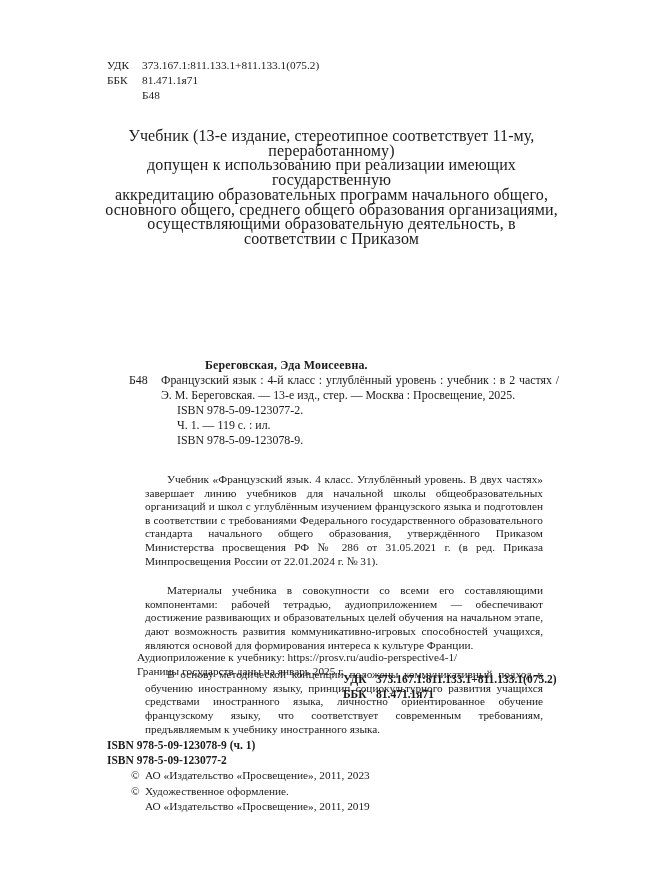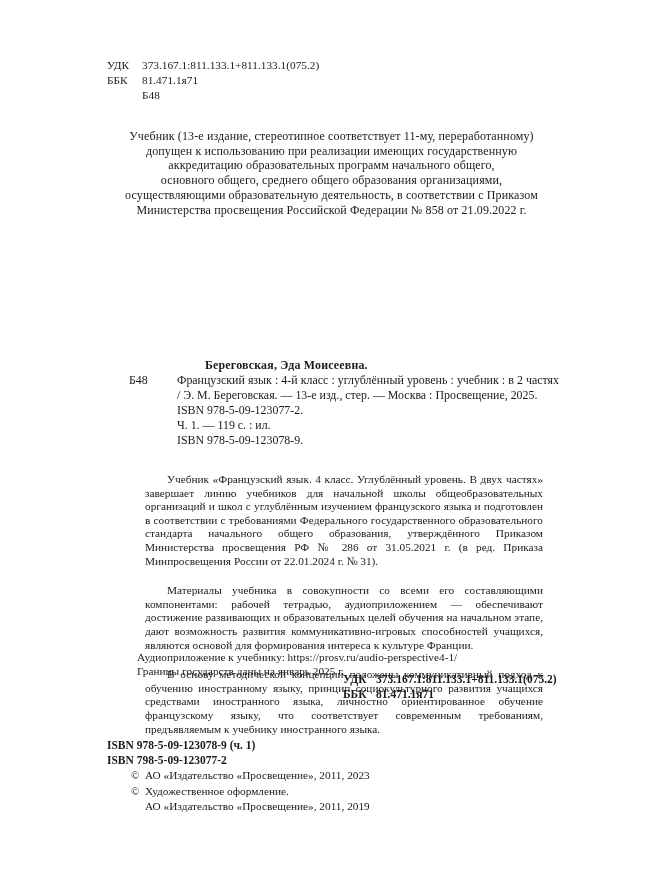--- a/index.html
+++ b/index.html
@@ -46,21 +46,21 @@
     margin-left: 35px;
   }
 
   
   .approval {
     position: absolute;
     left: 104px;
     top: 129px;
     width: 455px;
     text-align: center;
-    font-size: 12px;
+    font-size: 16px;
     line-height: 14.7px;
     letter-spacing: 0.12px;
   }
   .approval .ln { display: block; }
 
   
   .record {
     position: absolute;
     left: 129px;
     top: 358px;
@@ -77,21 +77,21 @@
     position: relative;
     margin-top: 0px;
   }
   .shelfmark {
     position: absolute;
     left: 0;
     top: 0;
     font-weight: normal;
   }
   .record-desc {
-    margin-left: 48px;
+    margin-left: 32px;
     text-align: justify;
     text-justify: inter-word;
   }
   .record-isbn {
     margin-left: 48px;
     white-space: nowrap;
   }
 
   
   .annotation {
@@ -188,21 +188,20 @@
       <span class="cls-shelf">Б48</span>
     </span>
   </div>
 
   <div class="approval">
     <span class="ln">Учебник (13-е издание, стереотипное соответствует 11-му, переработанному)</span>
     <span class="ln">допущен к использованию при реализации имеющих государственную</span>
     <span class="ln">аккредитацию образовательных программ начального общего,</span>
     <span class="ln">основного общего, среднего общего образования организациями,</span>
     <span class="ln">осуществляющими образовательную деятельность, в соответствии с Приказом</span>
-    <span class="ln">Министерства просвещения Российской Федерации № 858 от 21.09.2022 г.</span>
   </div>
 
   <div class="record">
     <div class="record-author">Береговская, Эда Моисеевна.</div>
     <div class="record-body">
       <span class="shelfmark">Б48</span>
       <div class="record-desc">Французский язык : 4-й класс : углублённый уровень : учебник : в 2 частях / Э. М. Береговская. — 13-е изд., стер. — Москва : Просвещение, 2025.</div>
       <div class="record-isbn">ISBN 978-5-09-123077-2.</div>
       <div class="record-isbn">Ч. 1. — 119 с. : ил.</div>
       <div class="record-isbn">ISBN 978-5-09-123078-9.</div>
@@ -225,21 +224,21 @@
       <span class="cls-key">УДК</span><span class="cls-code">373.167.1:811.133.1+811.133.1(075.2)</span>
     </span>
     <span class="cls-row">
       <span class="cls-key">ББК</span><span class="cls-code">81.471.1я71</span>
     </span>
   </div>
 
   <div class="footer">
     <div class="footer-isbn">
       <span class="ln">ISBN 978-5-09-123078-9 (ч. 1)</span>
-      <span class="ln">ISBN 798-5-09-123077-2</span>
+      <span class="ln">ISBN 978-5-09-123077-2</span>
     </div>
     <div class="footer-copyright">
       <span class="cr-line">
         <span class="cr-mark">©</span>
         <span>АО «Издательство «Просвещение», 2011, 2023</span>
       </span>
       <span class="cr-line">
         <span class="cr-mark">©</span>
         <span>Художественное оформление.</span>
       </span>

